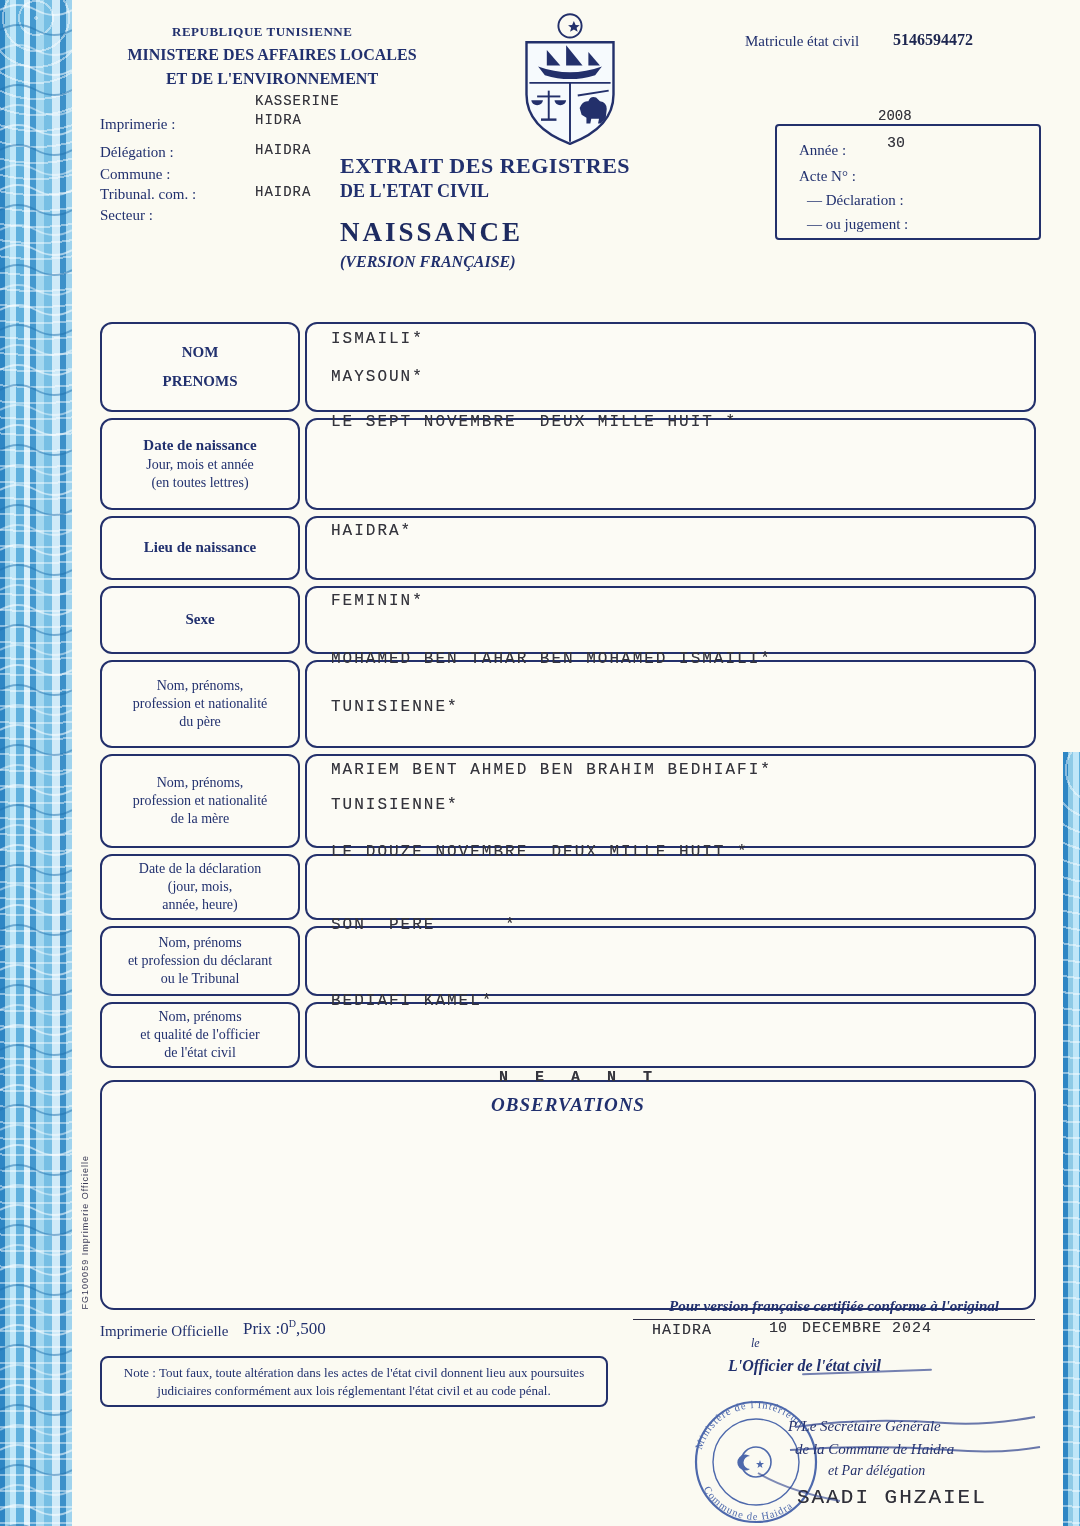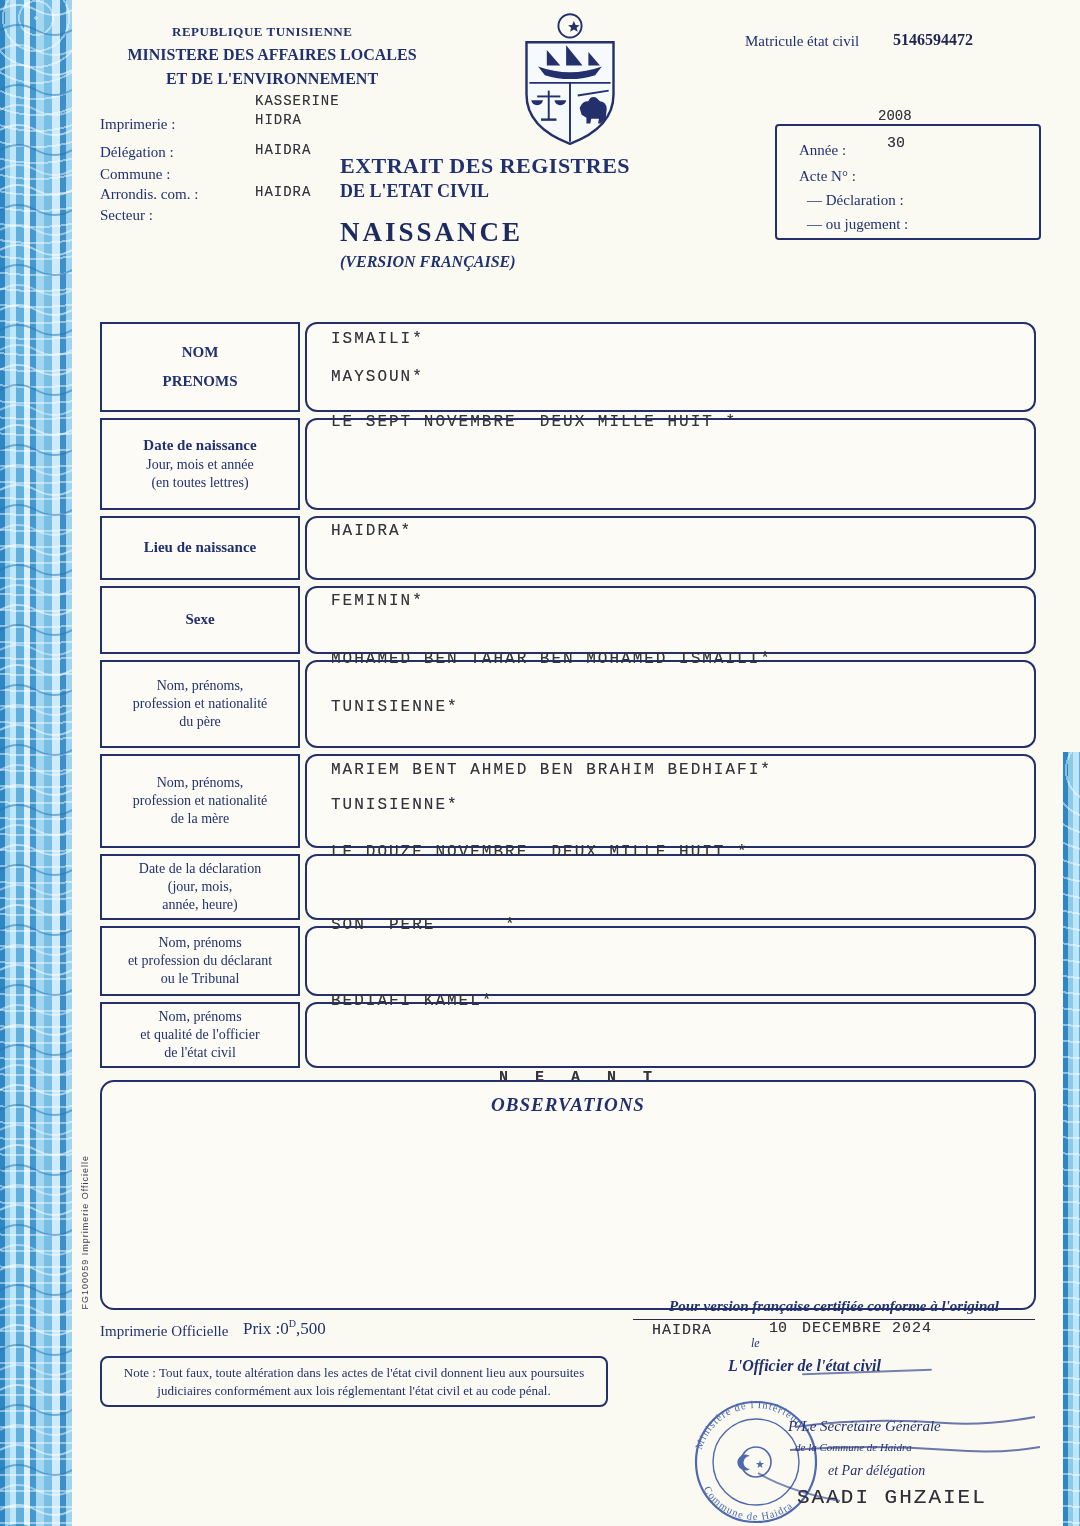--- a/index.html
+++ b/index.html
@@ -48,21 +48,21 @@
   .jug-label{left:30px;top:90px;}
   
   .titles{left:340px;top:153px;width:460px;}
   .t1{font-size:22px;font-weight:bold;letter-spacing:.5px;}
   .t2{font-size:18px;font-weight:bold;margin-top:2px;}
   .t3{font-size:27px;font-weight:bold;letter-spacing:3px;margin-top:15px;color:#1d2a60;}
   .t4{font-size:16px;font-weight:bold;font-style:italic;margin-top:5px;}
   
   .form{left:100px;top:322px;width:936px;}
   .frow{display:flex;align-items:stretch;margin-bottom:6px;}
-  .flabel{width:200px;flex:0 0 200px;border:2px solid #23306b;border-radius:0;
+  .flabel{width:200px;flex:0 0 200px;border:2px solid #23306b;border-radius:12px;
     display:flex;flex-direction:column;justify-content:center;text-align:center;
     padding:2px 6px;box-sizing:border-box;background:rgba(255,255,255,.25);}
   .fvalue{flex:1;margin-left:5px;border:2px solid #23306b;border-radius:12px;position:relative;
     box-sizing:border-box;background:rgba(255,255,255,.25);}
   .lb{font-size:14px;line-height:1.3;color:#21306e;}
   .lb.b{font-weight:bold;font-size:15px;}
   .vl{position:absolute;left:12px;font-size:16px;letter-spacing:2px;white-space:pre;}
   .r0{height:90px;} .r1{height:92px;} .r2{height:64px;} .r3{height:68px;}
   .r4{height:88px;} .r5{height:94px;} .r6{height:66px;} .r7{height:70px;} .r8{height:66px;}
   .obs{margin-top:12px;height:226px;border:2px solid #23306b;border-radius:14px;position:relative;background:rgba(255,255,255,.25);}
@@ -78,21 +78,21 @@
   .date-place{left:640px;top:1322px;font-size:15px;letter-spacing:1px;}
   .date-le{left:751px;top:1336px;font-size:12px;font-style:italic;}
   .date-day{left:757px;top:1320px;font-size:15px;}
   .date-my{left:790px;top:1320px;font-size:15px;letter-spacing:1px;}
   .note-box{left:100px;top:1356px;width:508px;border:2px solid #23306b;border-radius:8px;
     font-size:13px;line-height:1.35;padding:6px 10px;box-sizing:border-box;text-align:center;}
   .officer{left:728px;top:1357px;font-size:16px;font-weight:bold;font-style:italic;}
   .stroke{position:absolute;background:#2b3f8c;opacity:.65;height:2px;border-radius:2px;}
   .sig{font-style:italic;color:#23306b;}
   .sig1{left:788px;top:1418px;font-size:15px;}
-  .sig2{left:795px;top:1441px;font-size:11px;}
+  .sig2{left:795px;top:1441px;font-size:15px;}
   .sig3{left:828px;top:1463px;font-size:14px;}
   .sig-name{left:785px;top:1486px;font-size:21px;letter-spacing:2px;color:#2f2f38;}
   .stamp{left:680px;top:1398px;opacity:.85;}
   .pen{left:700px;top:1405px;}
 </style>
 </head>
 <body>
 
 <div class="page">
 
@@ -111,21 +111,21 @@
   <div class="guilloche gl-right"></div>
 
   <div class="abs republic">REPUBLIQUE TUNISIENNE</div>
   <div class="abs ministry1">MINISTERE DES AFFAIRES LOCALES</div>
   <div class="abs ministry2">ET DE L'ENVIRONNEMENT</div>
   <div class="abs typed stamped-region">KASSERINE</div>
 
   <div class="abs adm-label" style="top:116px">Imprimerie :</div>
   <div class="abs adm-label" style="top:144px">Délégation :</div>
   <div class="abs adm-label" style="top:166px">Commune :</div>
-  <div class="abs adm-label" style="top:186px">Arrondis. com. :</div>
+  <div class="abs adm-label" style="top:186px">Tribunal. com. :</div>
   <div class="abs adm-label" style="top:207px">Secteur :</div>
   <div class="abs typed adm-value" style="top:112px">HIDRA</div>
   <div class="abs typed adm-value" style="top:142px">HAIDRA</div>
   <div class="abs typed adm-value" style="top:184px">HAIDRA</div>
 
   <svg class="abs crest" width="116" height="140" viewBox="0 0 120 142">
     <circle cx="60" cy="15" r="12" fill="none" stroke="#23306b" stroke-width="2"></circle>
     <path d="M56,6 a9,9 0 1 0 0,18 a7,7 0 1 1 0,-18" fill="#23306b"></path>
     <polygon points="64,10 65.8,14 70,14.3 66.8,17 67.9,21 64,18.7 60.1,21 61.2,17 58,14.3 62.2,14" fill="#23306b"></polygon>
     <path d="M15,32 L105,32 L105,86 Q105,120 60,137 Q15,120 15,86 Z" fill="#f6fafd" stroke="#23306b" stroke-width="2.5"></path>

